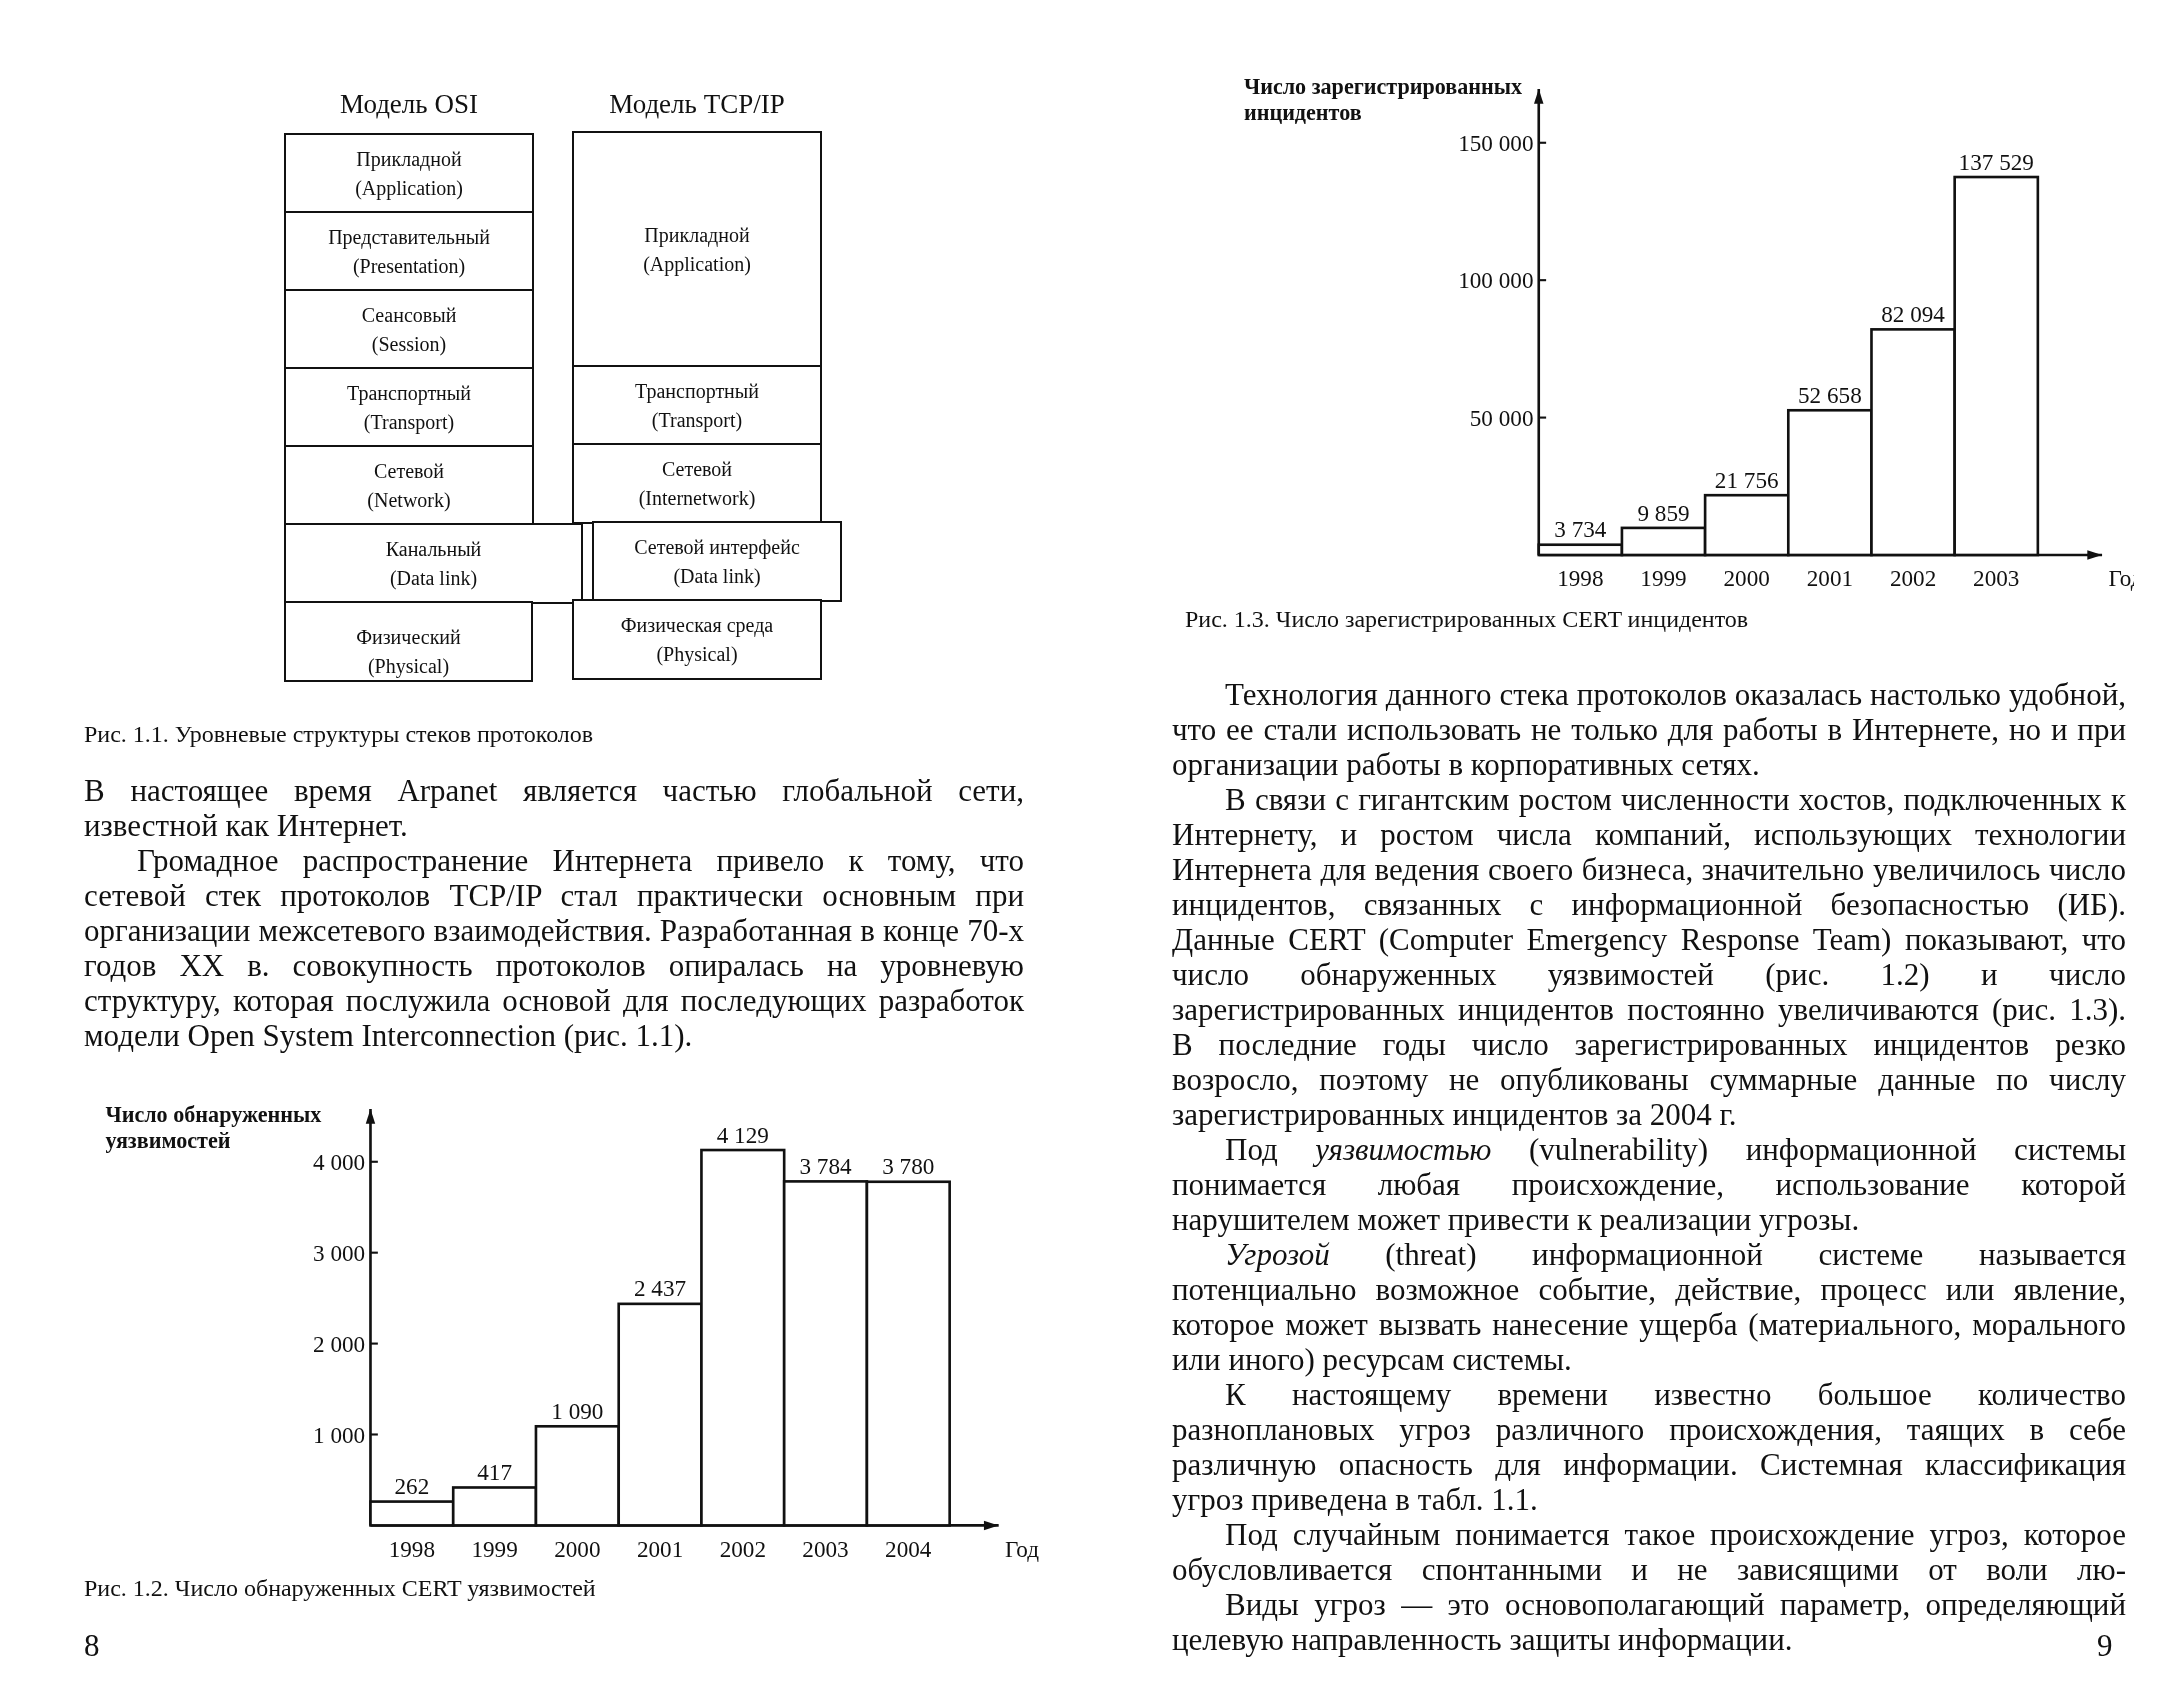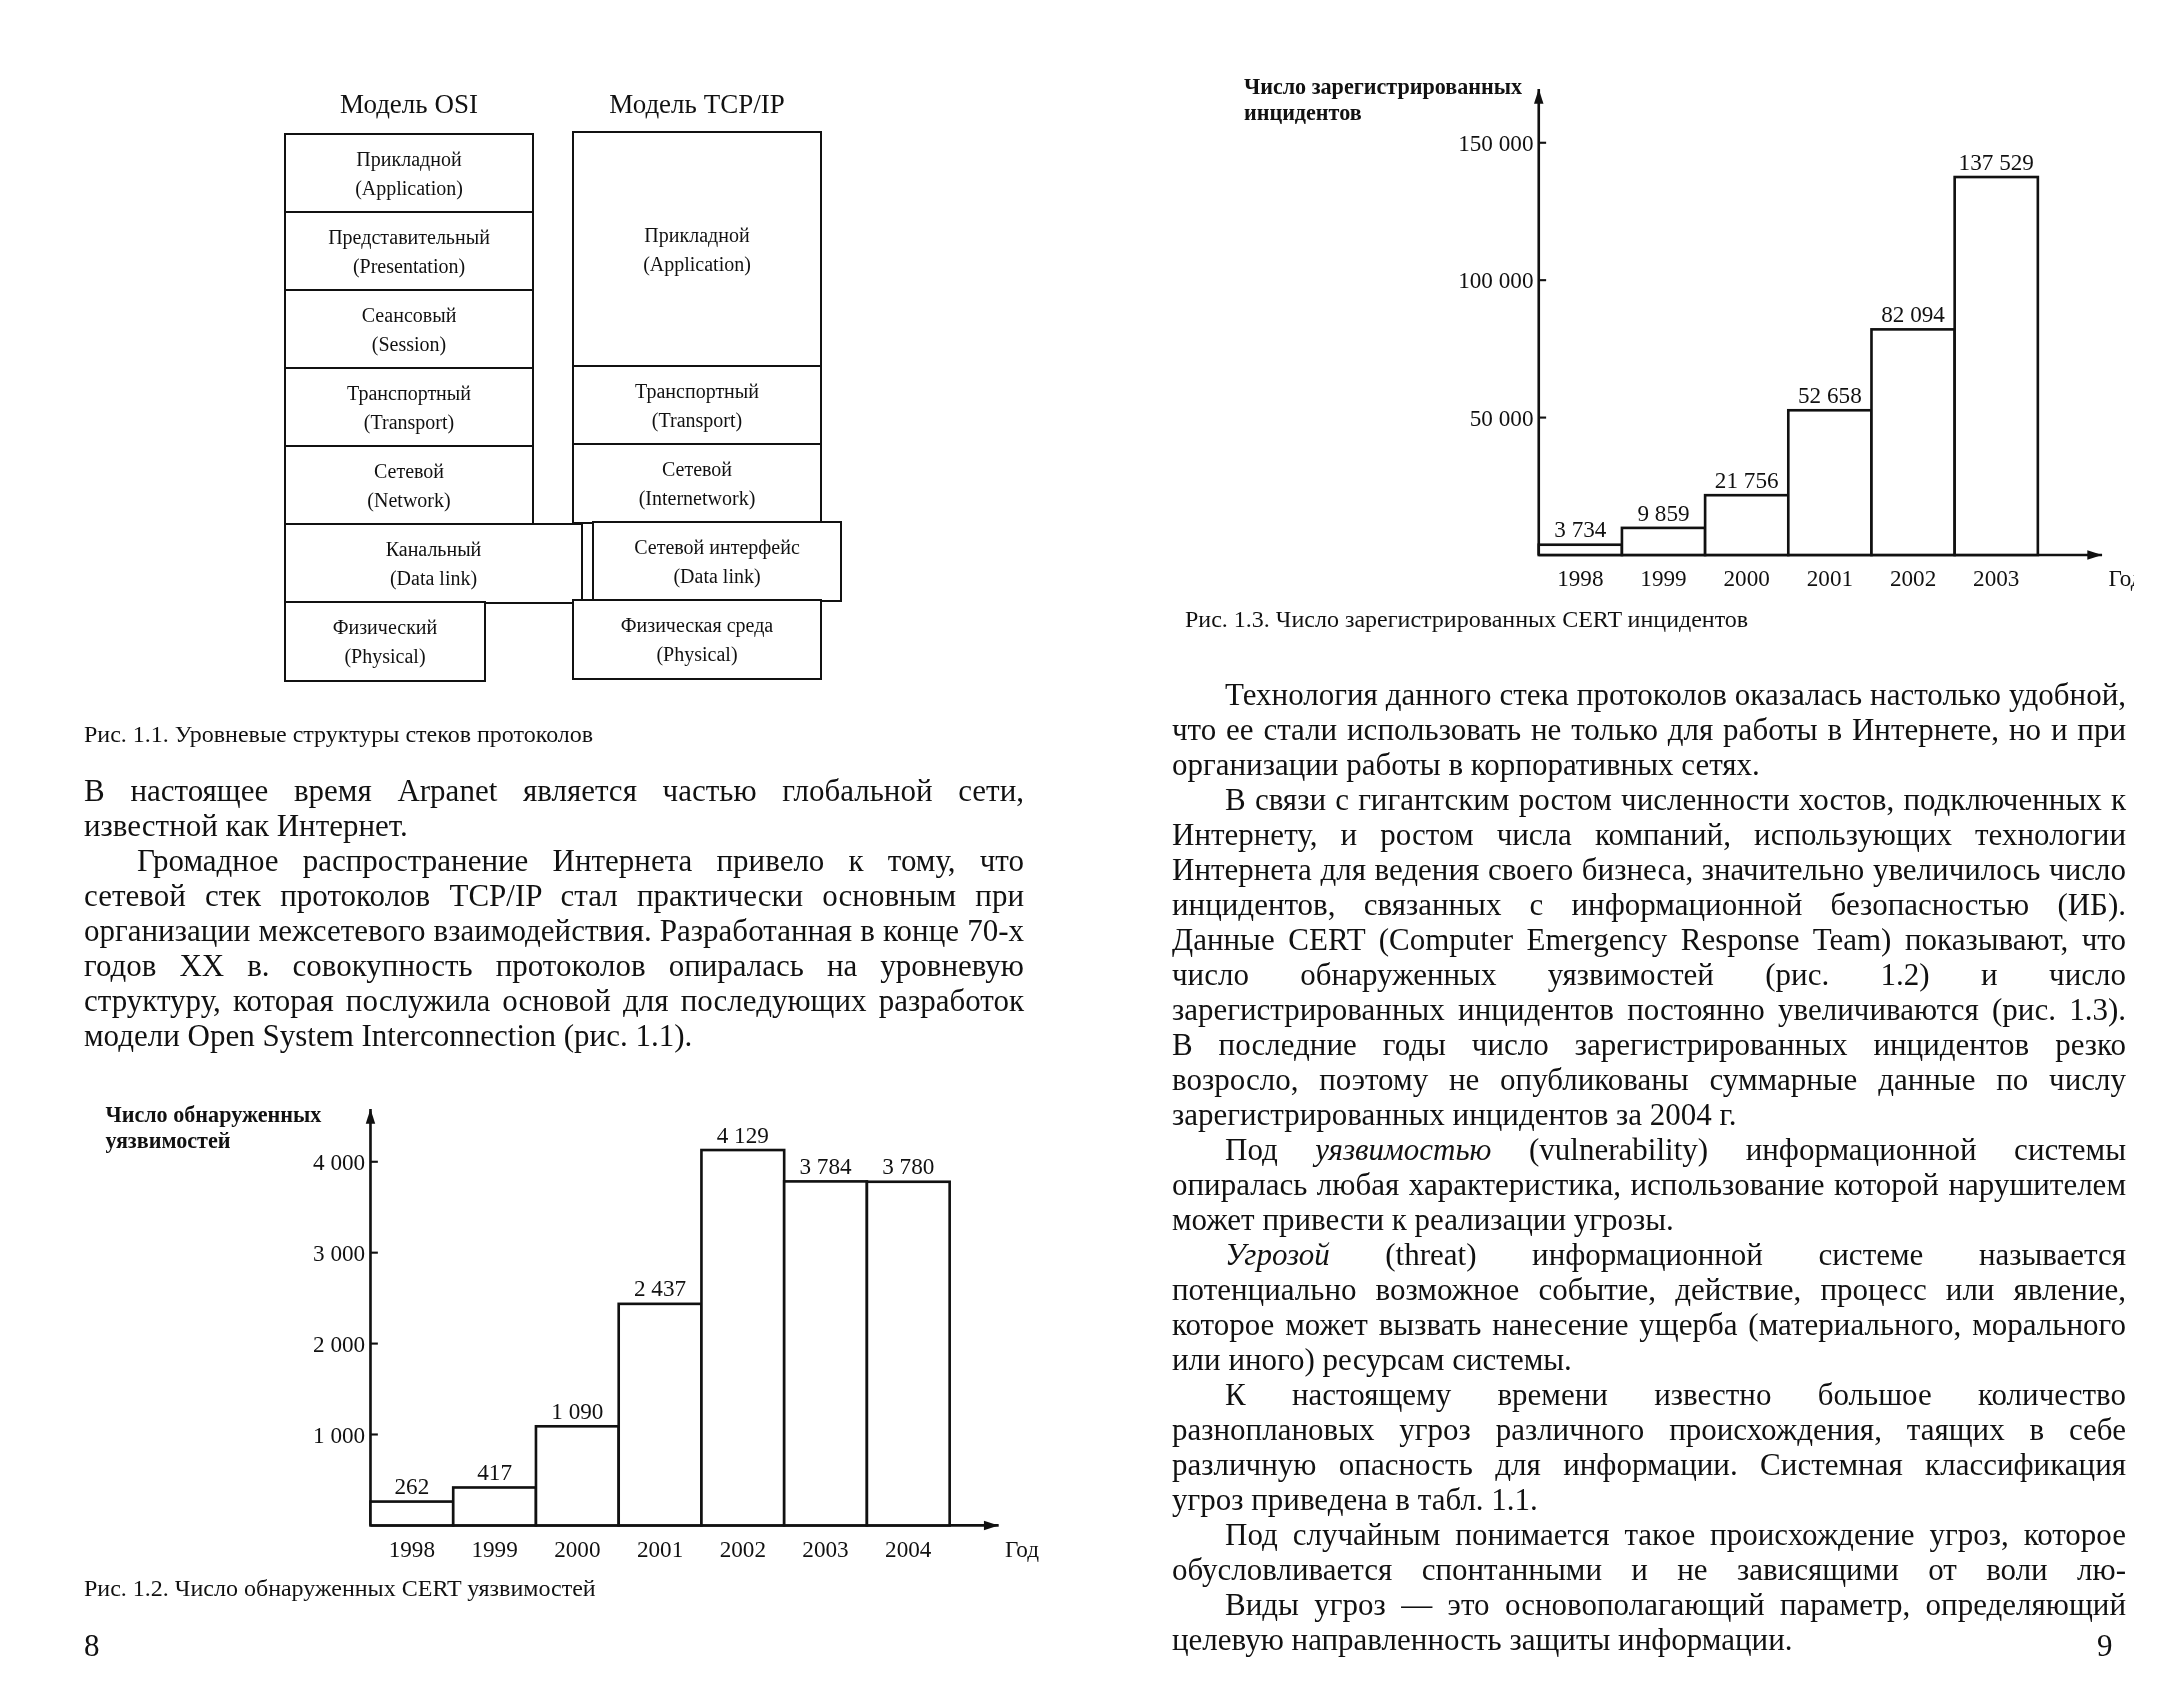--- a/index.html
+++ b/index.html
@@ -43,21 +43,21 @@
         <span>(Transport)</span>
       </div>
       <div class="cell" style="left: 284px; top: 445px; width: 250px; height: 81px;">
         <span>Сетевой</span>
         <span>(Network)</span>
       </div>
       <div class="cell" style="left: 284px; top: 523px; width: 299px; height: 81px;">
         <span>Канальный</span>
         <span>(Data link)</span>
       </div>
-      <div class="cell" style="left: 284px; top: 601px; width: 202px; height: 81px;">
+      <div class="cell" style="left: 284px; top: 601px; width: 249px; height: 81px; justify-content: flex-end;">
         <span>Физический</span>
         <span>(Physical)</span>
       </div>
     </div>
   <div id="tcp-stack">
       <div class="cell" style="left: 572px; top: 131px; width: 250px; height: 237px;">
         <span>Прикладной</span>
         <span>(Application)</span>
       </div>
       <div class="cell" style="left: 572px; top: 365px; width: 250px; height: 81px;">
@@ -163,21 +163,21 @@
       <text x="1489" y="193.0986200000001" font-size="44" text-anchor="middle">137 529</text>
       <text x="1489" y="984.4" font-size="44" text-anchor="middle">2003</text>
       <text x="1702" y="984.4" font-size="44">Год</text>
     </svg>
 
   <div class="abs caption" style="left:1185px; top:606px;">Рис. 1.3. Число зарегистрированных CERT инцидентов</div>
 
   <div id="right-text" class="para" style="left:1172px; top:677px; width:954px;">
       <p class="ind"><span>Технология данного стека протоколов оказалась настолько удобной, что ее стали использовать не только для работы в Интернете, но и при организации работы в корпоративных сетях.</span></p>
       <p class="ind"><span>В связи с гигантским ростом численности хостов, подключенных к Интернету, и ростом числа компаний, использующих технологии Интернета для ведения своего бизнеса, значительно увеличилось число инцидентов, связанных с информационной безопасностью (ИБ). Данные CERT (Computer Emergency Response Team) показывают, что число обнаруженных уязвимостей (рис. 1.2) и число зарегистрированных инцидентов постоянно увеличиваются (рис. 1.3). В последние годы число зарегистрированных инцидентов резко возросло, поэтому не опубликованы суммарные данные по числу зарегистрированных инцидентов за 2004 г.</span></p>
-      <p class="ind"><span>Под </span><em>уязвимостью</em><span> (vulnerability) информационной системы опиралась любая характеристика, использование которой нарушителем может привести к реализации угрозы.</span></p>
+      <p class="ind"><span>Под </span><em>уязвимостью</em><span> (vulnerability) информационной системы понимается любая происхождение, использование которой нарушителем может привести к реализации угрозы.</span></p>
       <p class="ind"><em>Угрозой</em><span> (threat) информационной системе называется потенциально возможное событие, действие, процесс или явление, которое может вызвать нанесение ущерба (материального, морального или иного) ресурсам системы.</span></p>
       <p class="ind"><span>К настоящему времени известно большое количество разноплановых угроз различного происхождения, таящих в себе различную опасность для информации. Системная классификация угроз приведена в табл. 1.1.</span></p>
       <p class="ind" style="text-align-last: justify;"><span>Под случайным понимается такое происхождение угроз, которое обусловливается спонтанными и не зависящими от воли лю-</span></p>
       <p class="ind"><span>Виды угроз — это основополагающий параметр, определяющий целевую направленность защиты информации.</span></p>
     </div>
 
   <div class="abs pagenum" style="left:2097px; top:1628px;">9</div>
 </div>
 
 

